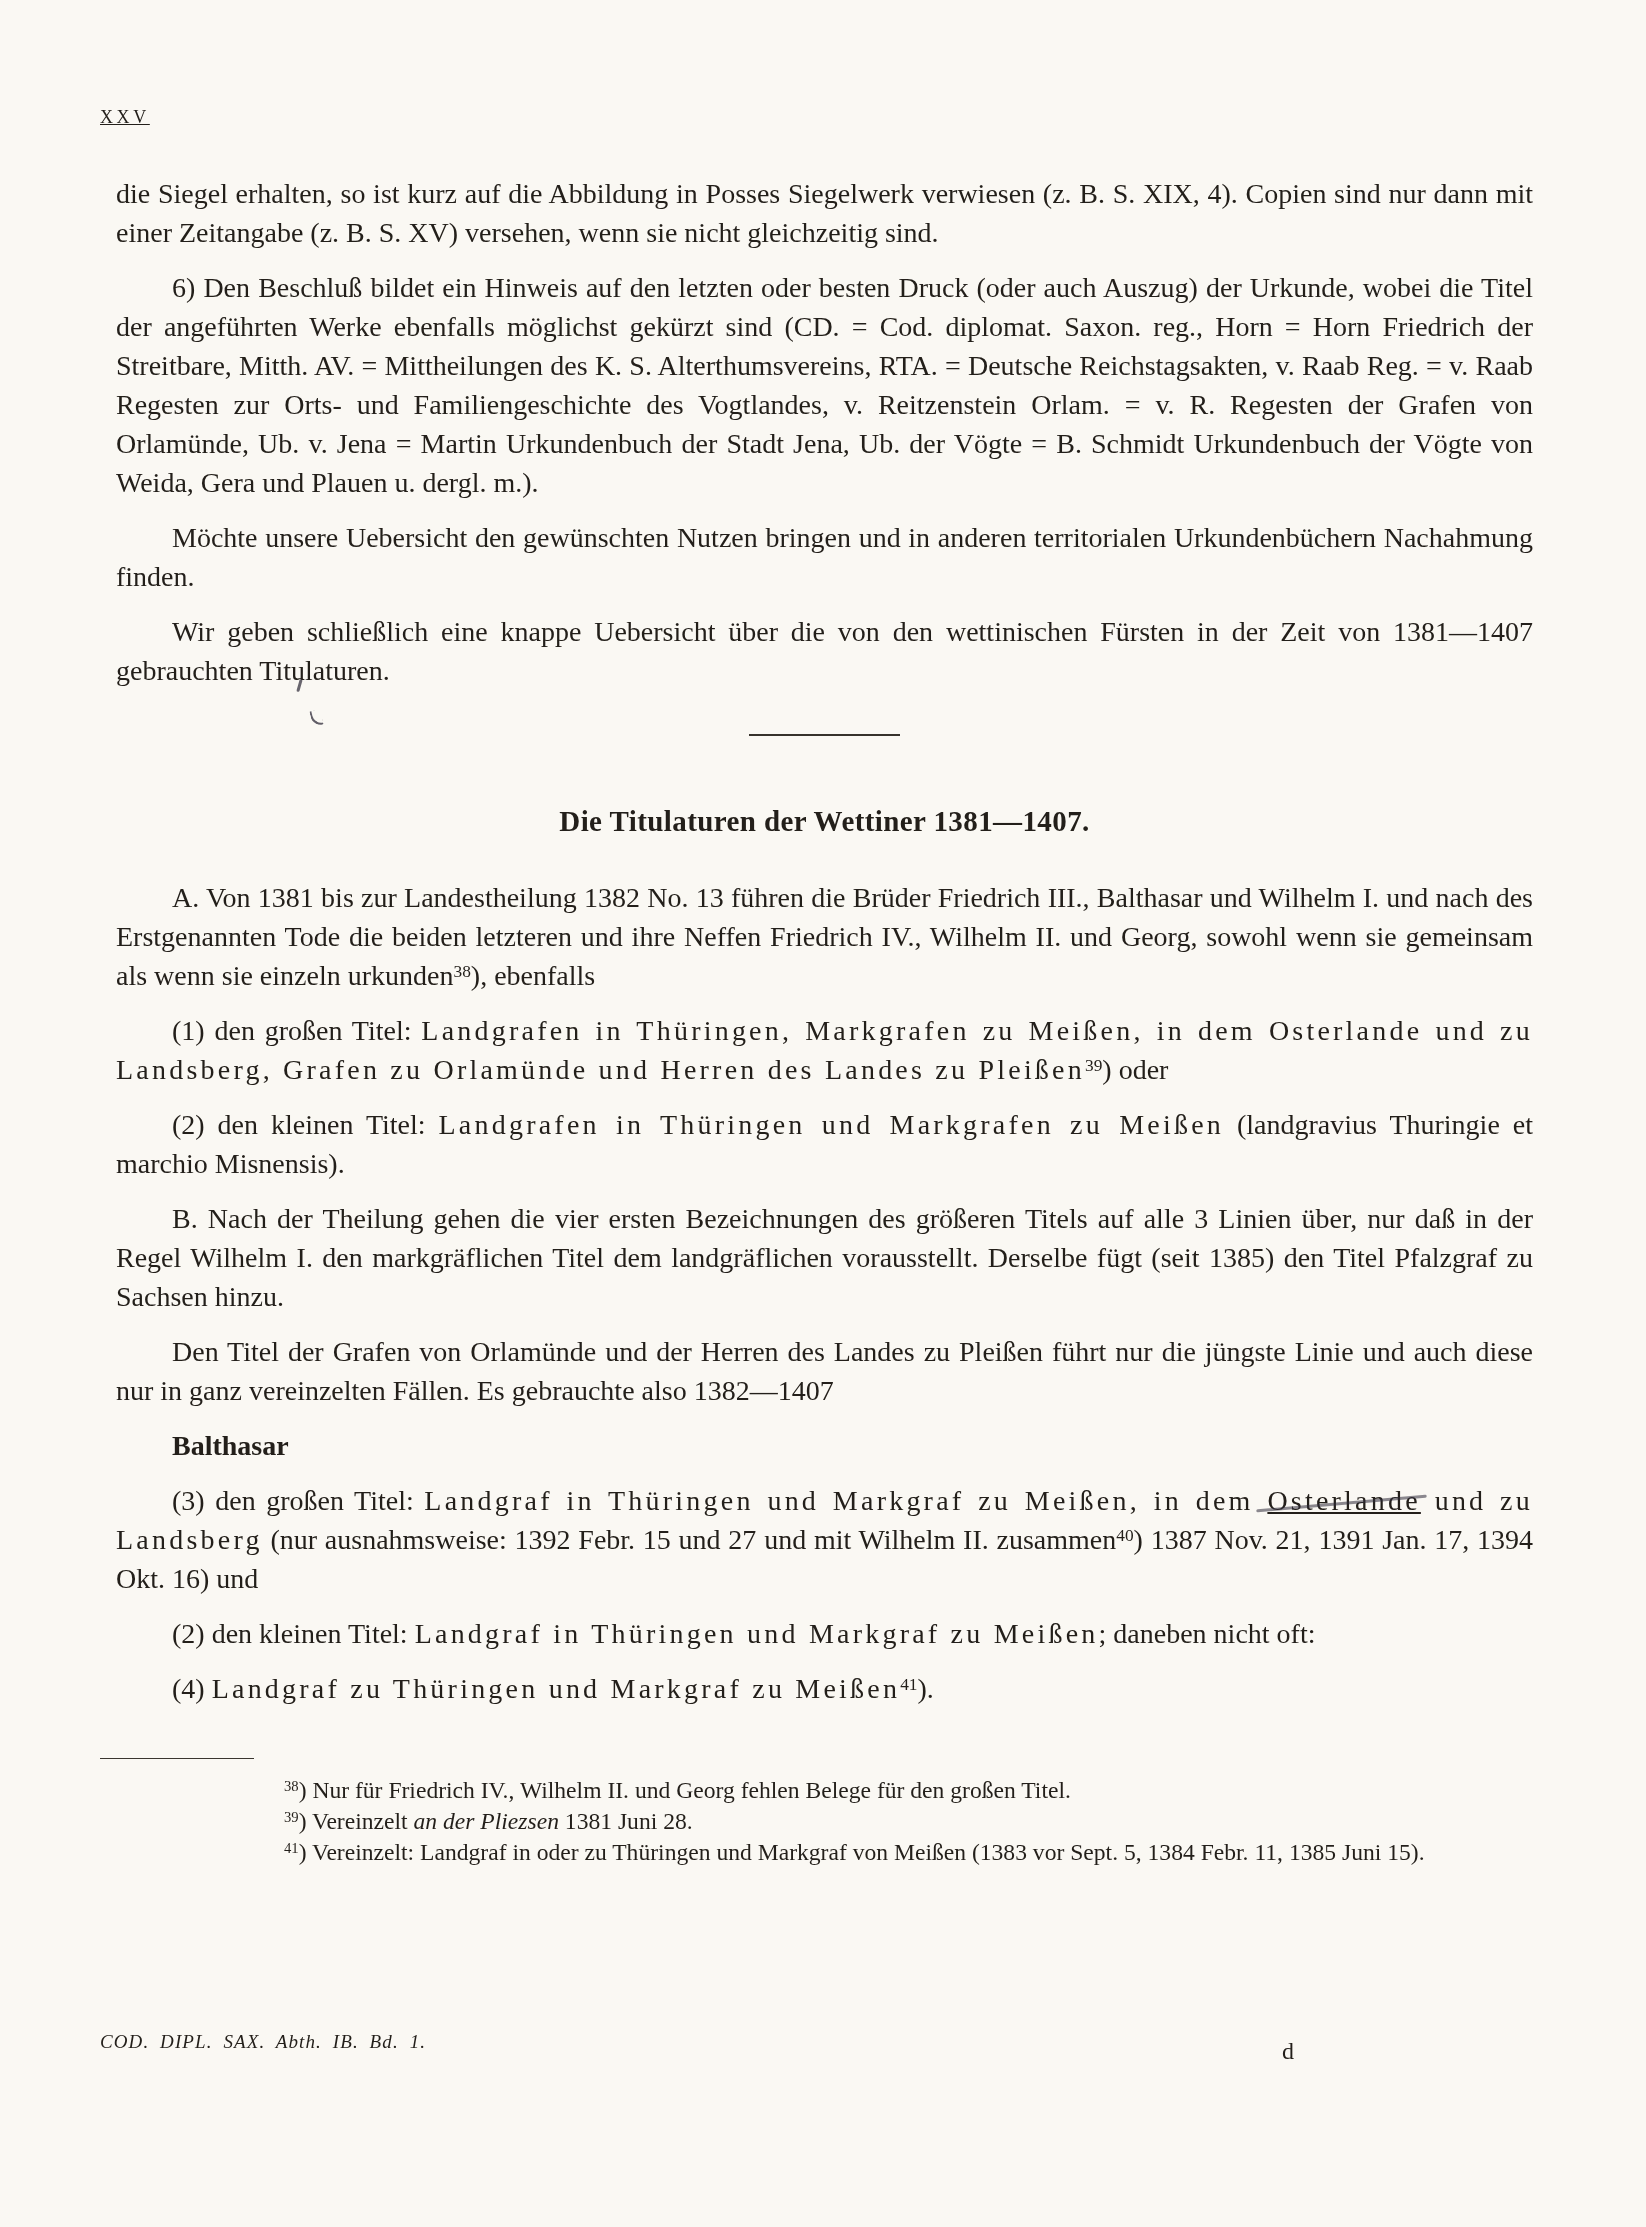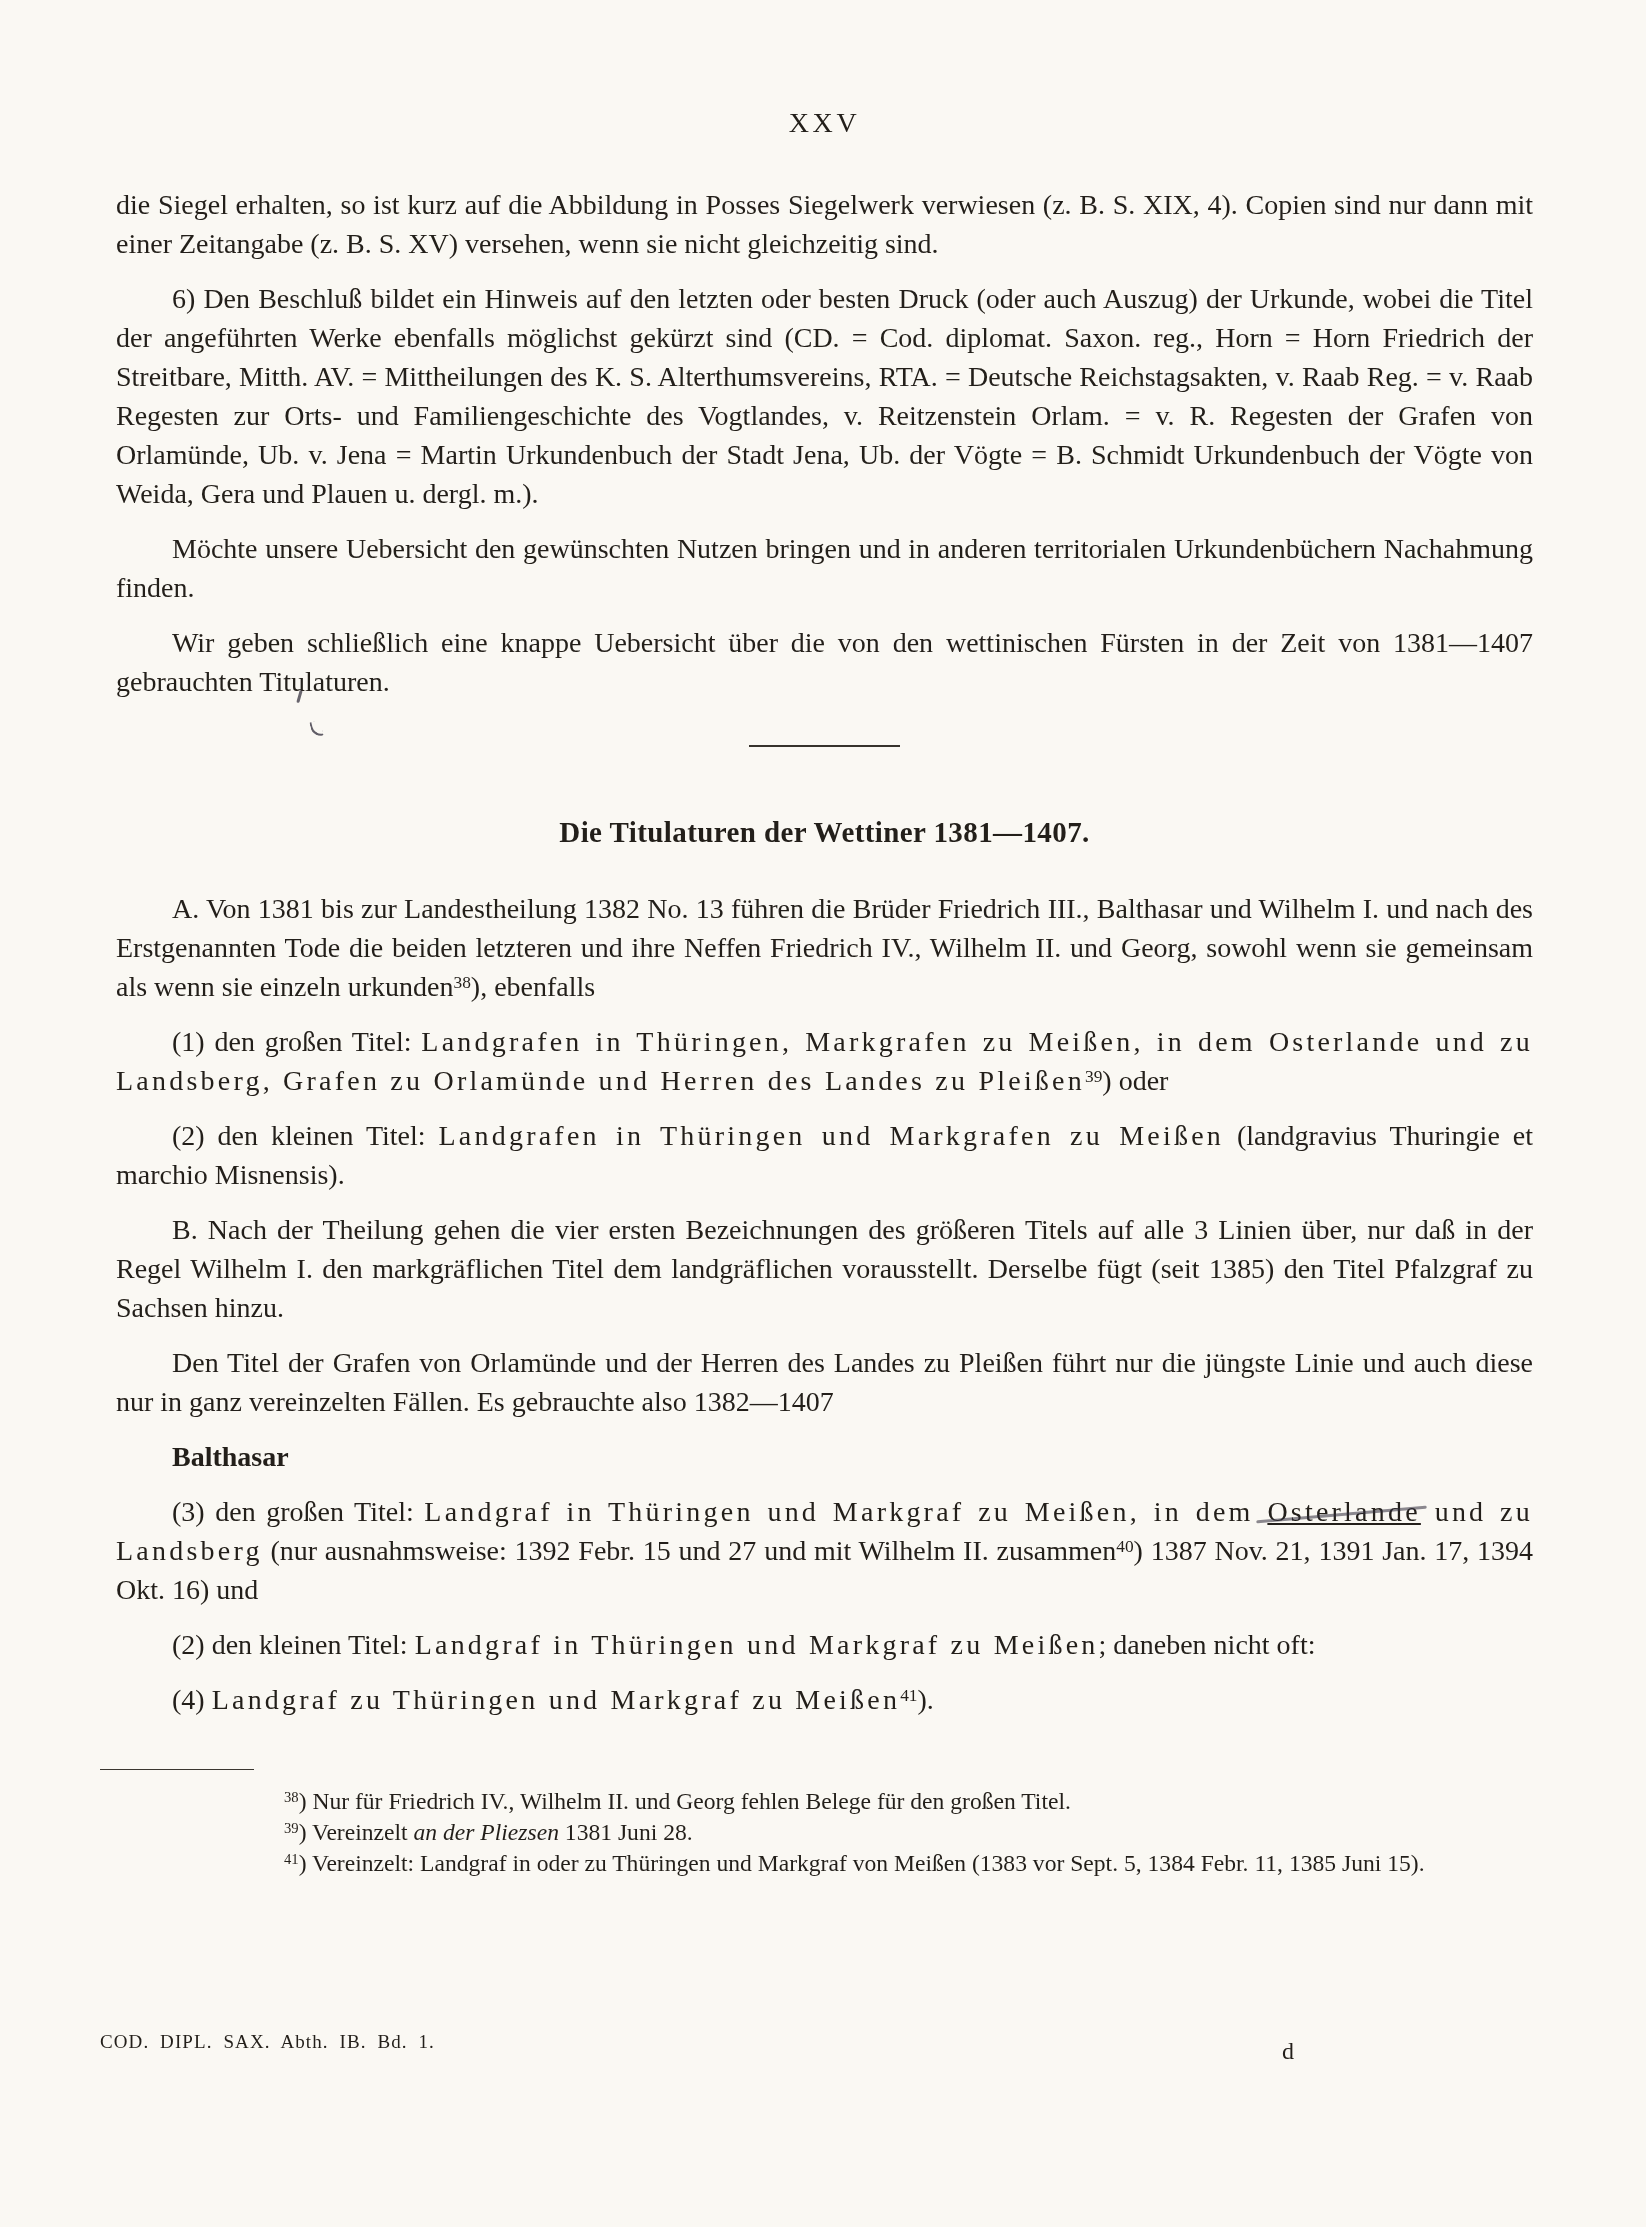--- a/index.html
+++ b/index.html
@@ -10,24 +10,24 @@
     height: 2227px;
     margin: 0 auto;
     background: #faf8f3;
     color: #231f1a;
     font-family: "Liberation Serif", "DejaVu Serif", serif;
     padding: 107px 97px 0 100px;
     position: relative;
     overflow: hidden;
   }
   .page-number {
-    text-align: center;
-    font-size: 28px;
+    font-size: 18px;
     letter-spacing: 3.6px;
     margin: 0 0 46px 0;
+    text-decoration: underline;
   }
   .para {
     margin: 16px;
     font-size: 28px;
     line-height: 39px;
     text-align: justify;
   }
   .indent { text-indent: 56px; }
   .para span, .footnote span { }
   .sp { letter-spacing: 0.115em; }
@@ -101,21 +101,21 @@
     text-align: justify;
     text-indent: 184px;
   }
   .page-footer {
     position: absolute;
     left: 100px;
     right: 97px;
     top: 2031px;
     font-size: 19px;
   }
-  .imprint { letter-spacing: 1.1px; word-spacing: 5px; }
+  .imprint { letter-spacing: 1.1px; word-spacing: 5px; font-style: italic; }
   .signature {
     position: absolute;
     left: 1182px;
     top: 7.1px;
     font-size: 24px;
   }
 </style>
 </head>
 <body>
 

